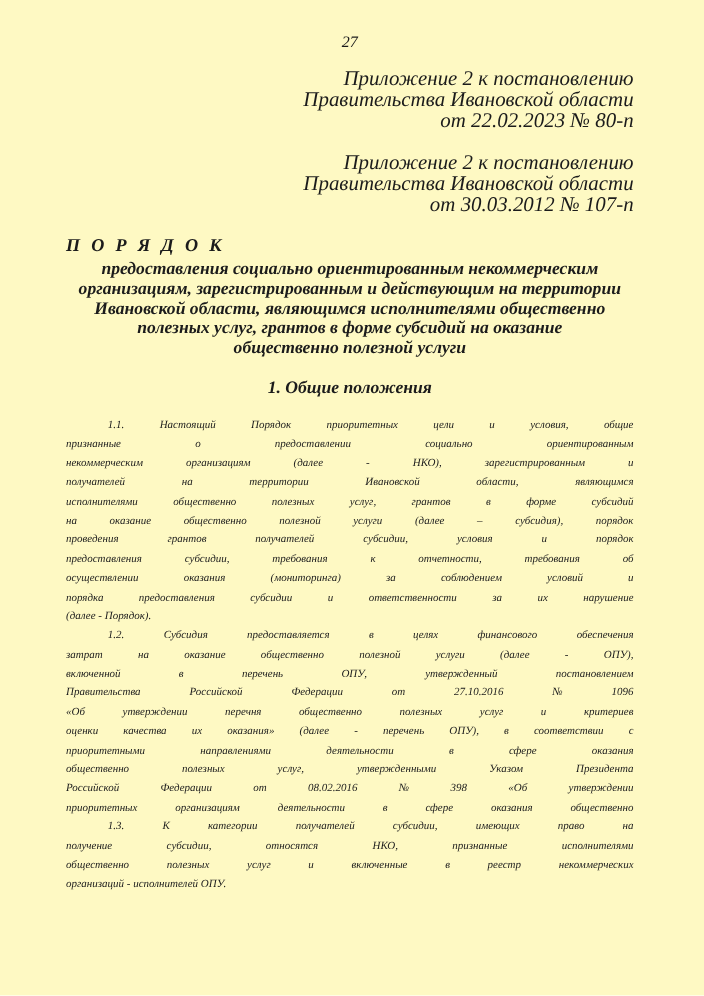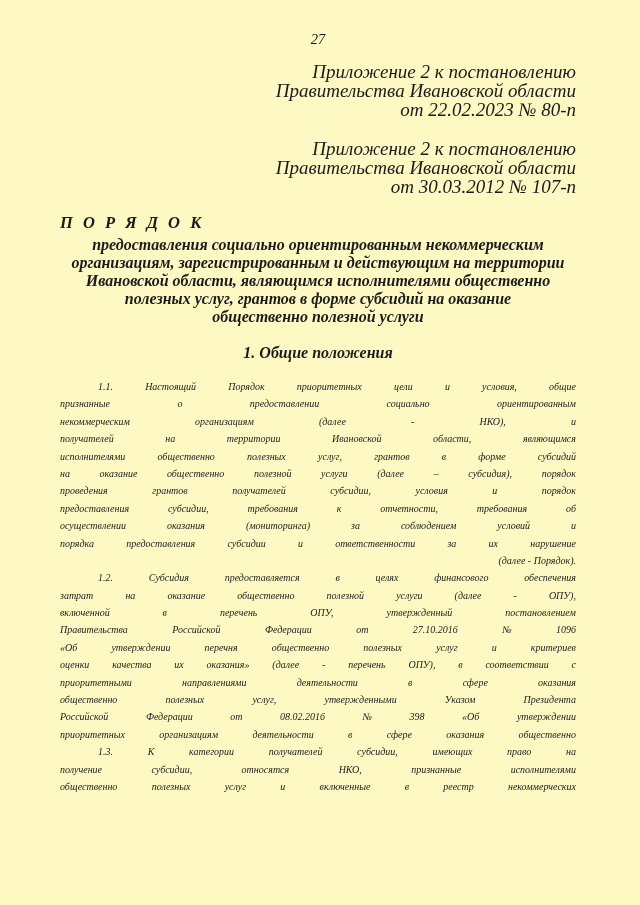--- a/index.html
+++ b/index.html
@@ -68,21 +68,21 @@
     height: 17.4px;
     line-height: 17.4px;
     overflow: hidden;
   }
   .line:not(.last) {
     display: flex;
     justify-content: space-between;
     flex-wrap: nowrap;
   }
   .line.first { padding-left: 38px; }
-  .line.last { text-align: right; }
+  .line.last { text-align: left; }
   .line span { white-space: pre; flex: 0 0 auto; }
 </style>
 </head>
 <body>
 
 <div id="document-page" style="background: #fef9c3; color: rgb(27, 27, 27); font-style: italic;">
   <div id="content-column">
 
     <div class="page-number">27</div>
 
@@ -122,20 +122,21 @@
             <span>предоставлении</span>
             <span>социально</span>
             <span>ориентированным</span>
           </div>
           <div class="line">
             <span>некоммерческим</span>
             <span>организациям</span>
             <span>(далее</span>
             <span>-</span>
             <span>НКО),</span>
+            <span>зарегистрированным</span>
             <span>и</span>
           </div>
           <div class="line">
             <span>получателей</span>
             <span>на</span>
             <span>территории</span>
             <span>Ивановской</span>
             <span>области,</span>
             <span>являющимся</span>
           </div>
@@ -318,17 +319,18 @@
           <div class="line">
             <span>общественно</span>
             <span>полезных</span>
             <span>услуг</span>
             <span>и</span>
             <span>включенные</span>
             <span>в</span>
             <span>реестр</span>
             <span>некоммерческих</span>
           </div>
+          <div class="line last">организаций - исполнителей ОПУ.</div>
         </div>
       </div>
 
   </div>
 </div>
 
 </body></html>

